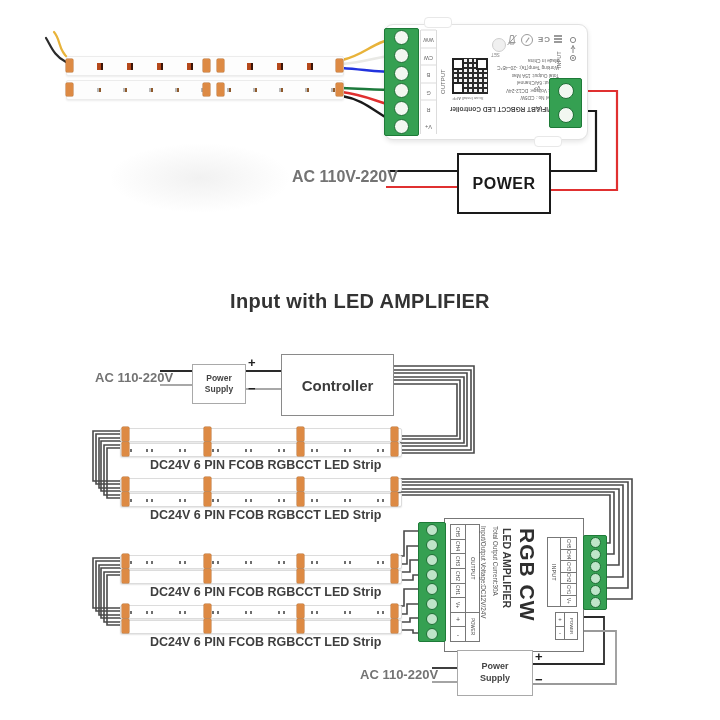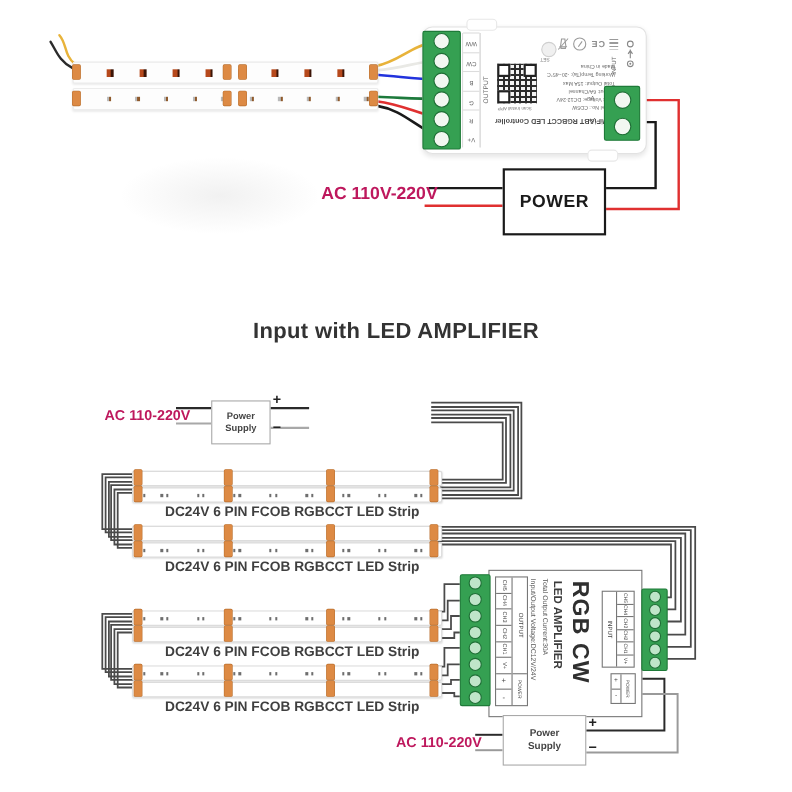--- a/index.html
+++ b/index.html
@@ -33,21 +33,21 @@
   .qr{position:absolute;background:
       repeating-linear-gradient(0deg,#2b2b2b 0 2px,transparent 2px 5px),
       repeating-linear-gradient(90deg,#2b2b2b 0 2px,#f3f3f3 2px 5px);}
   .qr i{position:absolute;width:8px;height:8px;border:2px solid #222;background:#fff;}
   
   .pwrbox{position:absolute;border:2px solid #1a1a1a;background:#fff;display:flex;
           align-items:center;justify-content:center;font-weight:700;}
   .dbox{position:absolute;border:1.5px solid #8a8a8a;background:#fff;display:flex;
         align-items:center;justify-content:center;text-align:center;}
   .dbox.lt{border-color:#a9a9a9;}
-  .aclabel{position:absolute;font-weight:700;color:#be185d;white-space:nowrap;}
+  .aclabel{position:absolute;font-weight:700;color:#737373;white-space:nowrap;}
   .sign{position:absolute;font-weight:700;font-size:13px;color:#222;}
   
   .dbar{position:absolute;background:#fff;border:1px solid #dcdcdc;border-radius:2px;
         box-shadow:0 1px 1.5px rgba(0,0,0,.10);}
   .dbar.dash{background-image:repeating-linear-gradient(90deg,transparent 0 13px,#6e6e6e 13px 15px,transparent 15px 18px,#6e6e6e 18px 20px,transparent 20px 33px);
         background-size:100% 3px;background-position:12px center;background-repeat:repeat-x;}
   .striplabel{position:absolute;font-weight:700;font-size:12.5px;color:#3f3f3f;white-space:nowrap;}
   
   .amp-cellcol{display:flex;flex-direction:column;}
   .amp-cellcol>div{flex:1;border-bottom:1px solid #777;display:flex;align-items:center;
@@ -241,20 +241,23 @@
 
     <div class="abs" style="left:0;top:5px;width:720px;text-align:center;font-size:20px;font-weight:700;color:#333;letter-spacing:.3px;">Input with LED AMPLIFIER</div>
   </div>
 
   <div class="aclabel lay" style="left:95px;top:370px;font-size:13px;">AC 110-220V</div>
   <div class="dbox lt lay" style="left:192px;top:364px;width:52px;height:38px;">
     <span style="font-size:8.5px;font-weight:700;color:#444;line-height:1.3;width:34px;">Power Supply</span>
   </div>
   <div class="sign lay" style="left:248px;top:355px;">+</div>
   <div class="sign lay" style="left:248px;top:381px;">−</div>
+  <div class="dbox lay" style="left:281px;top:354px;width:111px;height:60px;">
+    <span style="font-size:15px;font-weight:700;color:#3c3c3c;">Controller</span>
+  </div>
 
   <div class="dbar lay" style="left:120px;top:428px;width:280px;height:12px;">
     <span class="pad" style="left:1px;top:-2px;height:14px;"></span>
     <span class="pad" style="left:83px;top:-2px;height:14px;"></span>
     <span class="pad" style="left:176px;top:-2px;height:14px;"></span>
     <span class="pad" style="left:270px;top:-2px;height:14px;"></span>
   </div>
   <div class="dbar dash lay" style="left:120px;top:443px;width:280px;height:12px;">
     <span class="pad" style="left:1px;top:-2px;height:14px;"></span>
     <span class="pad" style="left:83px;top:-2px;height:14px;"></span>

